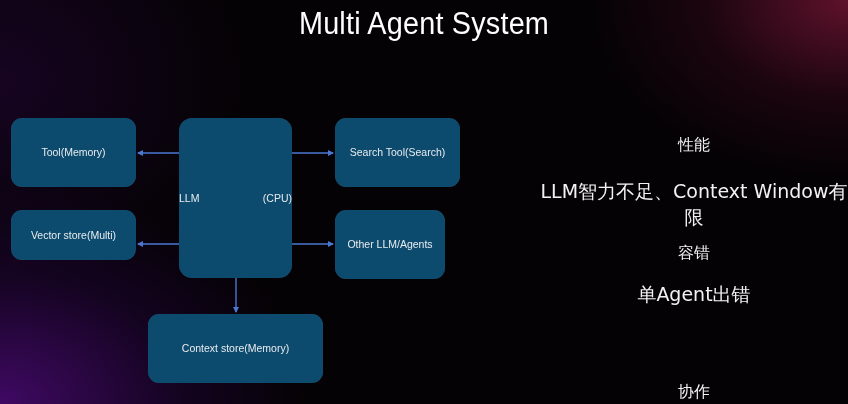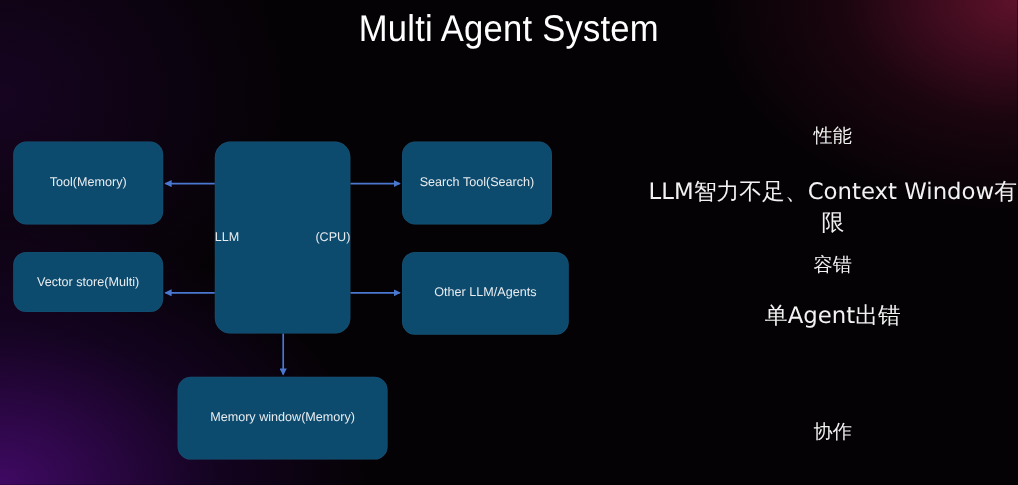--- a/index.html
+++ b/index.html
@@ -23,29 +23,30 @@
       position: absolute; background: #0c4a6e; border-radius: 11px;
       display: flex; flex-direction: row; align-items: center; justify-content: center;
       color: #e8ecef; font-size: 10.5px; line-height: 15px; text-align: center;
       box-shadow: 0 0 1px rgba(255,255,255,0.15) inset;
     }
     .box span { display: block; }
     #box-tool { left: 11px; top: 118px; width: 125px; height: 69px; }
     #box-vector { left: 11px; top: 210px; width: 125px; height: 50px; }
     #box-llm { left: 179px; top: 118px; width: 113px; height: 160px; border-radius: 13px; justify-content: space-between; }
     #box-search { left: 335px; top: 118px; width: 125px; height: 69px; }
-    #box-other { left: 335px; top: 210px; width: 139px; height: 69px; }
+    #box-other { left: 335px; top: 210px; width: 110px; height: 69px; }
     #box-context { left: 148px; top: 314px; width: 175px; height: 69px; }
 
     svg.arrows { position: absolute; left: 0; top: 0; width: 848px; height: 404px; pointer-events: none; }
 
     .right-panel { position: absolute; left: 540px; top: 0; width: 308px; height: 404px; }
     .rp-text {
       position: absolute; left: 0; width: 308px; text-align: center; color: #f2f2f2;
       font-family: "DejaVu Sans", "Liberation Sans", sans-serif;
+      margin-top: 32px;
     }
     .rp-head { font-size: 16px; }
     .rp-body { font-size: 19px; }
     #rp-h1 { top: 103px; }
     #rp-b1 { top: 147px; }
     #rp-h2 { top: 211px; }
     #rp-b2 { top: 250px; }
     #rp-h3 { top: 350px; }
     #rp-b3 { top: 371px; }
   </style>
@@ -80,21 +81,21 @@
   <span>(CPU)</span>
 </div>
 <div class="box" id="box-search">
   <span>Search Tool</span>
   <span>(Search)</span>
 </div>
 <div class="box" id="box-other">
   <span>Other LLM/Agents</span>
 </div>
 <div class="box" id="box-context">
-  <span>Memory window</span>
+  <span>Context store</span>
   <span>(Memory)</span>
 </div>
 
 <div class="right-panel">
   <div class="rp-text rp-head" id="rp-h1">性能</div>
   <div class="rp-text rp-body" id="rp-b1">LLM智力不足、Context Window有限</div>
   <div class="rp-text rp-head" id="rp-h2">容错</div>
   <div class="rp-text rp-body" id="rp-b2">单Agent出错</div>
   <div class="rp-text rp-head" id="rp-h3">协作</div>
 </div>

